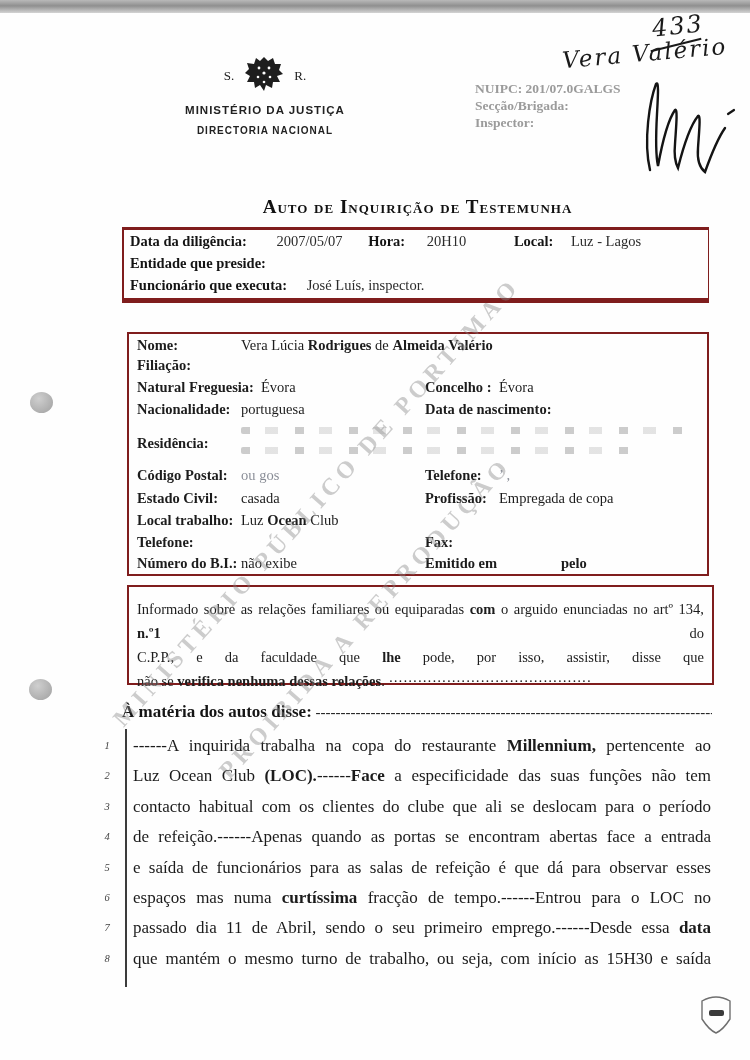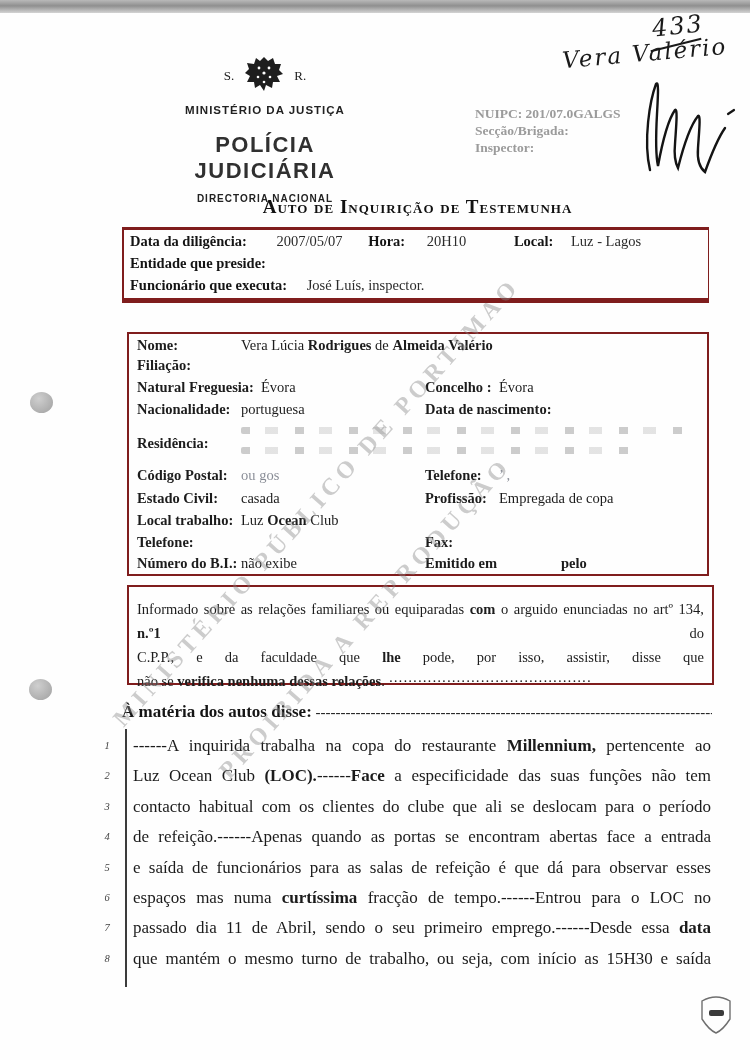--- a/index.html
+++ b/index.html
@@ -20,21 +20,21 @@
   .hand-number{left:652px;top:12px;font-size:24px;transform:rotate(-6deg);letter-spacing:2px;}
   .hand-underline{left:650px;top:44px;width:52px;height:2px;background:#1a1a1a;transform:rotate(-14deg);}
   .hand-name{left:562px;top:40px;font-size:23px;transform:rotate(-5deg);letter-spacing:2px;white-space:nowrap;}
   
   .header-left{left:145px;top:56px;width:240px;text-align:center;font-family:"Liberation Sans", sans-serif;}
   .crest-row{display:flex;align-items:center;justify-content:center;gap:10px;}
   .crest-letter{font-family:"Liberation Serif", serif;font-size:13px;color:#222;}
   .ministry{margin-top:8px;font-size:11.5px;font-weight:bold;letter-spacing:1px;color:#222;}
   .org{margin-top:16px;font-size:22px;font-weight:600;letter-spacing:1.5px;color:#303030;}
   .directorate{margin-top:9px;font-size:10px;font-weight:bold;letter-spacing:1px;color:#222;}
-  .case-block{left:475px;top:105px;font-size:13.5px;font-weight:bold;color:#9b9b9b;line-height:17px;}
+  .case-block{left:475px;top:80px;font-size:13.5px;font-weight:bold;color:#9b9b9b;line-height:17px;}
   .signature{left:628px;top:70px;}
   
   .doc-title{left:120px;top:196px;width:595px;text-align:center;
     font-size:19px;font-weight:bold;font-variant:small-caps;letter-spacing:1px;color:#111;}
   
   .box{border:5px solid #7f1d1d;background:transparent;}
   .t1{left:122px;top:227px;width:584px;height:68px;border-top-width:3px;border-left-width:2px;border-right-width:1px;}
   .t1 .row{height:22px;line-height:22px;padding-left:6px;font-size:14.5px;white-space:nowrap;}
   .lbl{font-weight:bold;color:#141414;}
   .val{color:#2b2b2b;}
@@ -86,21 +86,20 @@
           <circle cx="25" cy="12" r="1.4" fill="#fff"></circle>
         <circle cx="20" cy="17" r="1.6" fill="#fff"></circle>
           <circle cx="14" cy="21" r="1.3" fill="#fff"></circle>
         <circle cx="26" cy="21" r="1.3" fill="#fff"></circle>
           <circle cx="20" cy="26" r="1.3" fill="#fff"></circle>
       </svg>
     </span>
     <span class="crest-letter">R.</span>
   </div>
   <div class="ministry">MINISTÉRIO DA JUSTIÇA</div>
-  <div class="org">POLÍCIA JUDICIÁRIA</div>
   <div class="directorate">DIRECTORIA NACIONAL</div>
 </div>
 
 <div class="abs case-block">
   <div>NUIPC: 201/07.0GALGS</div>
   <div>Secção/Brigada:</div>
   <div>Inspector:</div>
 </div>
 
 <div class="abs signature">

